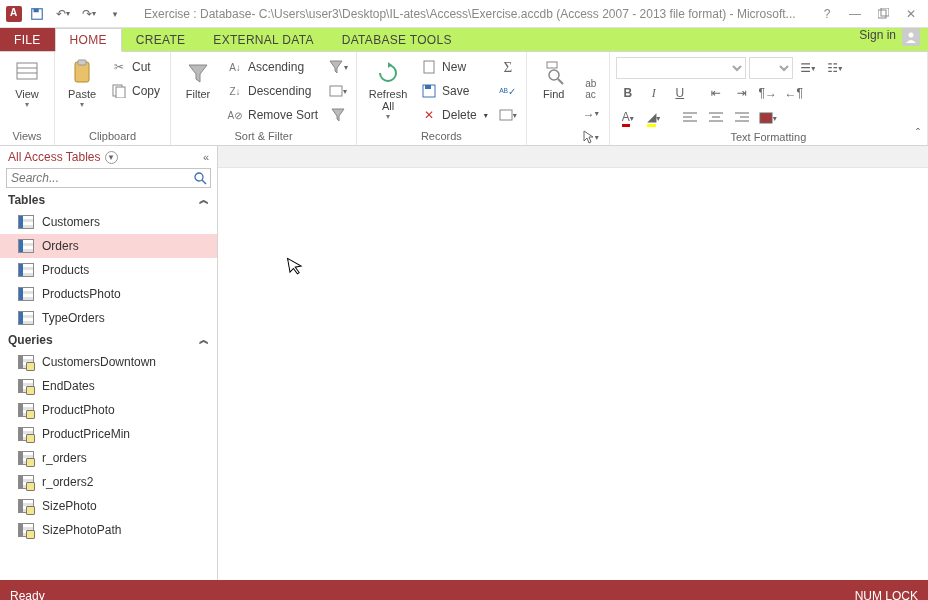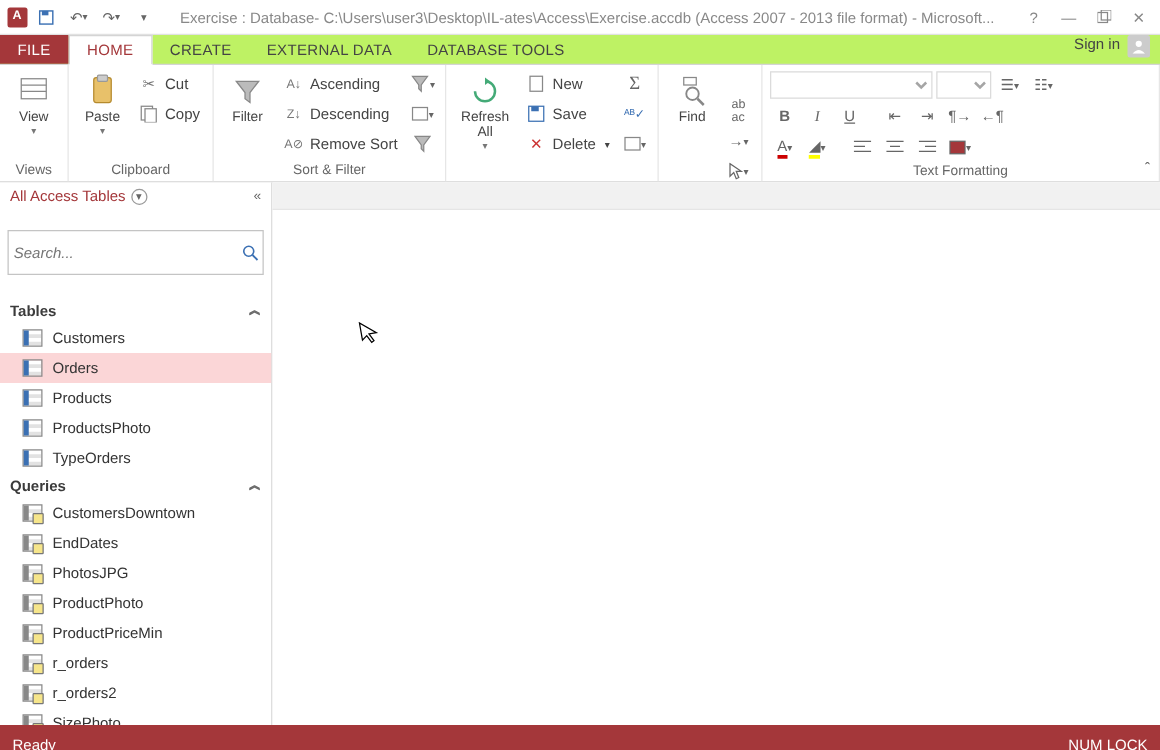--- a/index.html
+++ b/index.html
@@ -37,21 +37,21 @@
 .iconbtn { width: 24px; height: 22px; display:flex; align-items:center; justify-content:center; color:#666; cursor:pointer; }
 .ribbon .font-combo { height: 22px; border: 1px solid #ccc; background: #fff; }
 .collapse-ribbon { position: absolute; right: 8px; bottom: 4px; color: #666; cursor: pointer; }
 
 
 .main { display: flex; height: calc(600px - 28px - 24px - 94px - 20px); }
 .navpane { width: 218px; border-right: 1px solid #d4d4d4; background: #fff; display: flex; flex-direction: column; position: relative; }
 .nav-header { display: flex; align-items: center; padding: 4px 8px 2px 8px; color: #a4373a; font-size: 17px; }
 .nav-header .dd { margin-left: 4px; border: 1px solid #999; border-radius: 50%; width: 13px; height: 13px; font-size: 9px; display:flex; align-items:center; justify-content:center; color:#666; cursor:pointer;}
 .nav-header .coll { margin-left: auto; font-size: 11px; color:#666; cursor:pointer; }
-.nav-search { margin: 18px 6px; height: 36px; border: 1px solid #c4c4c4; display: flex; align-items: center; justify-content: center; }
+.nav-search { margin: 2px 6px; height: 20px; border: 1px solid #c4c4c4; display: flex; align-items: center; justify-content: center; }
 .nav-search input { flex: 1; border: none; outline: none; font-style: italic; color: #888; padding: 0 4px; font-size: 12px; background: transparent; }
 .nav-search .srch { width: 20px; display:flex; align-items:center; justify-content:center; color:#3b70b3; cursor:pointer; }
 .nav-body { flex:1; overflow-y: auto; overflow-x: hidden; }
 .nav-body::-webkit-scrollbar { width: 16px; }
 .nav-body::-webkit-scrollbar-track { background: #f0f0f0; border-left: 1px solid #ddd; }
 .nav-body::-webkit-scrollbar-thumb { background: #cdcdcd; border: 1px solid #bbb; }
 .nav-body::-webkit-scrollbar-button { background: #f0f0f0; height: 16px; border: 1px solid #ddd; }
 .nav-section { padding: 3px 8px; font-weight: bold; color: #3b3b3b; display:flex; align-items:flex-end; cursor:pointer; }
 .nav-section .chev { margin-left:auto; font-size: 10px; color:#666; }
 .nav-item { display:flex; align-items:center; gap: 8px; padding: 3px 8px 3px 18px; cursor:pointer; color:#333; height: 24px; }
@@ -255,20 +255,21 @@
         <div class="iconbtn" style="font-family:serif;font-size:15px;">Σ</div>
         <div class="iconbtn" style="font-size:10px;color:#3b70b3;">ᴬᴮ✓</div>
         <div class="iconbtn">
             <svg width="14" height="14">
               <rect x="1" y="2" width="12" height="10" fill="none" stroke="#888"></rect>
             </svg>
             <span style="font-size:8px;">▾</span>
           </div>
       </div>
     </div>
+    <div class="group-label">Records</div>
   </div>
 
   <div class="group">
     <div class="group-body">
       <div class="bigbtn">
         <span class="ic">
             <svg width="26" height="26">
               <rect x="6" y="2" width="10" height="6" fill="none" stroke="#888"></rect>
               <circle cx="13" cy="15" r="5" fill="none" stroke="#888" stroke-width="1.5"></circle>
               <line x1="17" y1="19" x2="22" y2="24" stroke="#888" stroke-width="2"></line>
@@ -403,24 +404,20 @@
           <div class="nav-item">
             <span class="nav-obj-icon query"></span>
             <span>CustomersDowntown</span>
           </div>
           <div class="nav-item">
             <span class="nav-obj-icon query"></span>
             <span>EndDates</span>
           </div>
           <div class="nav-item">
             <span class="nav-obj-icon query"></span>
-            <span>PhotosJPG</span>
-          </div>
-          <div class="nav-item">
-            <span class="nav-obj-icon query"></span>
             <span>ProductPhoto</span>
           </div>
           <div class="nav-item">
             <span class="nav-obj-icon query"></span>
             <span>ProductPriceMin</span>
           </div>
           <div class="nav-item">
             <span class="nav-obj-icon query"></span>
             <span>r_orders</span>
           </div>

